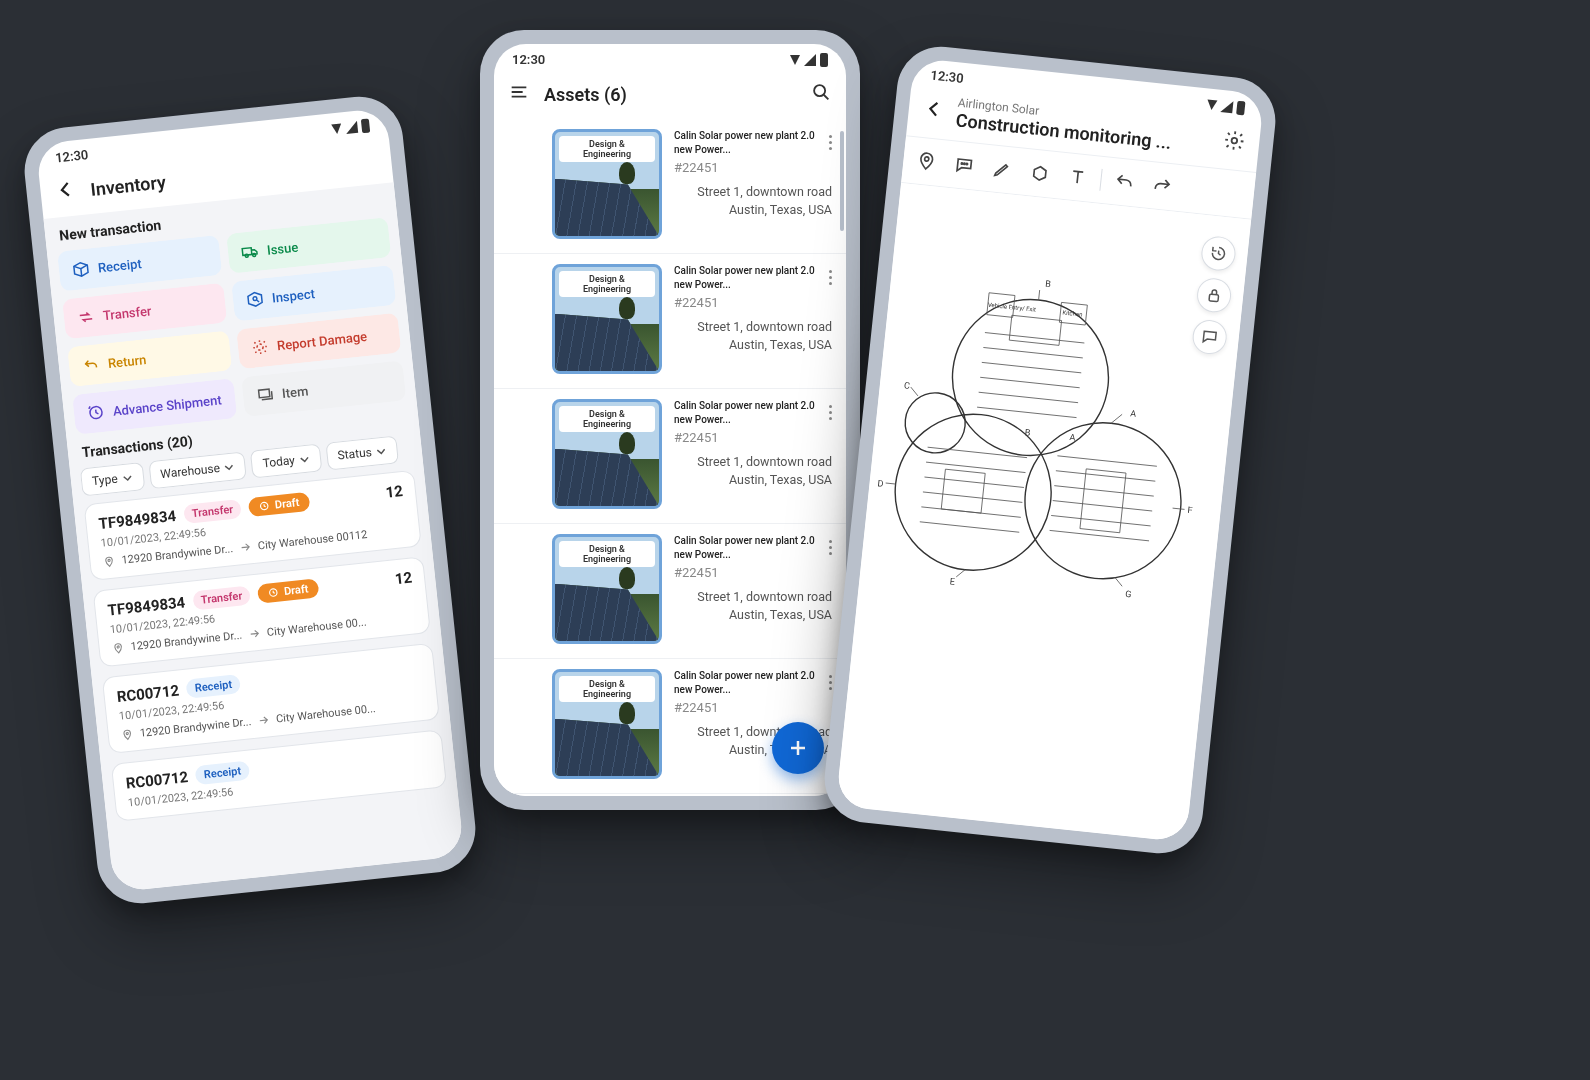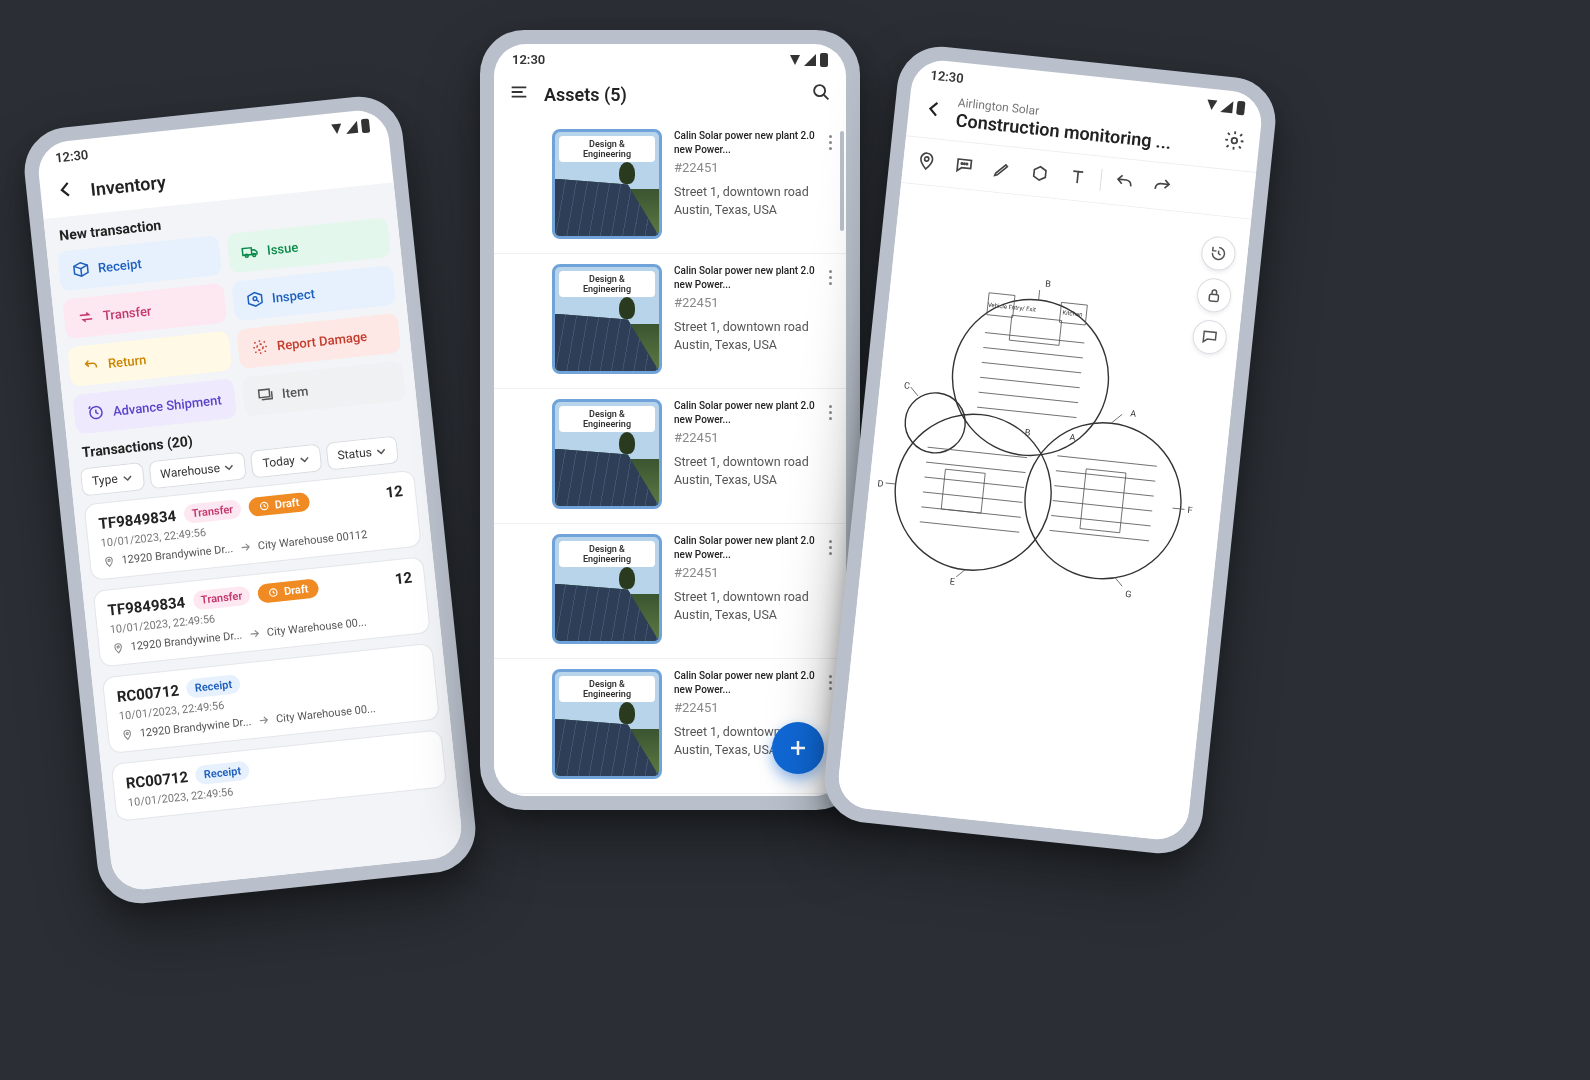--- a/index.html
+++ b/index.html
@@ -70,21 +70,21 @@
   .thumb-label { position:absolute; top:4px; left:4px; right:4px; background:#fff; border-radius:4px; padding:3px 5px; font-size:9px; font-weight:600; color:#333; text-align:center; }
   .panels { position:absolute; bottom:0; left:0; right:0; height:55%; background:
     repeating-linear-gradient(100deg,#2d3e56 0 10px,#3f5470 10px 11px),
     linear-gradient(to bottom,#3a5530,#5c7a44);
     clip-path:polygon(0 0,70% 10%,100% 100%,0 100%);
   }
   .tree { position:absolute; right:24px; top:30px; width:16px; height:22px; background:#2a3a1f; border-radius:50% 50% 40% 40%; }
   .ainfo { flex:1; min-width:0; }
   .atitle { font-size:10px; font-weight:500; color:#222; line-height:1.35; }
   .aid { font-size:13px; color:#888; margin-top:4px; }
-  .aaddr { font-size:12.5px; color:#555; margin-top:8px; line-height:1.4; }
+  .aaddr { font-size:12.5px; color:#555; margin-top:8px; line-height:1.4;text-align:right; }
   .kebab { position:absolute; right:10px; top:12px; color:#888; display:flex; flex-direction:column; gap:3px; align-items:center; padding:4px; }
   .kebab span { width:3px; height:3px; background:#888; border-radius:50%; }
   .scroll-ind { position:absolute; right:2px; top:12px; width:4px; height:100px; background:#b7bfcb; border-radius:2px; }
   .fab { position:absolute; right:22px; bottom:22px; width:52px; height:52px; border-radius:50%; background:#1068d6; color:#fff; display:flex; align-items:center; justify-content:center; box-shadow:0 6px 14px rgba(16,104,214,.45); }
   .fab svg { width:24px; height:24px; }
 
   
   .sub { font-size:12px; color:#777; }
   .hdr2 { display:flex; flex-direction:column; padding:6px 14px 10px; }
   .hdr2 .row1 { display:flex; align-items:center; gap:12px; }
@@ -325,21 +325,21 @@
           <div class="bat"></div>
         </div>
       </div>
 
       <div class="hdr">
         <span class="menu-icon">
           <svg viewBox="0 0 24 24" stroke="#333" stroke-width="2">
               <path d="M4 7h16M4 12h12M4 17h16"></path>
             </svg>
         </span>
-        <span class="hdr-title">Assets (5)</span>
+        <span class="hdr-title">Assets (6)</span>
         <span class="spacer"></span>
         <span class="search-icon">
           <svg viewBox="0 0 24 24" fill="none" stroke="#333" stroke-width="2">
               <circle cx="10.5" cy="10.5" r="6"></circle>
               <path d="M15 15l5 5"></path>
             </svg>
         </span>
       </div>
 
       <div class="body body-white assets-body">

